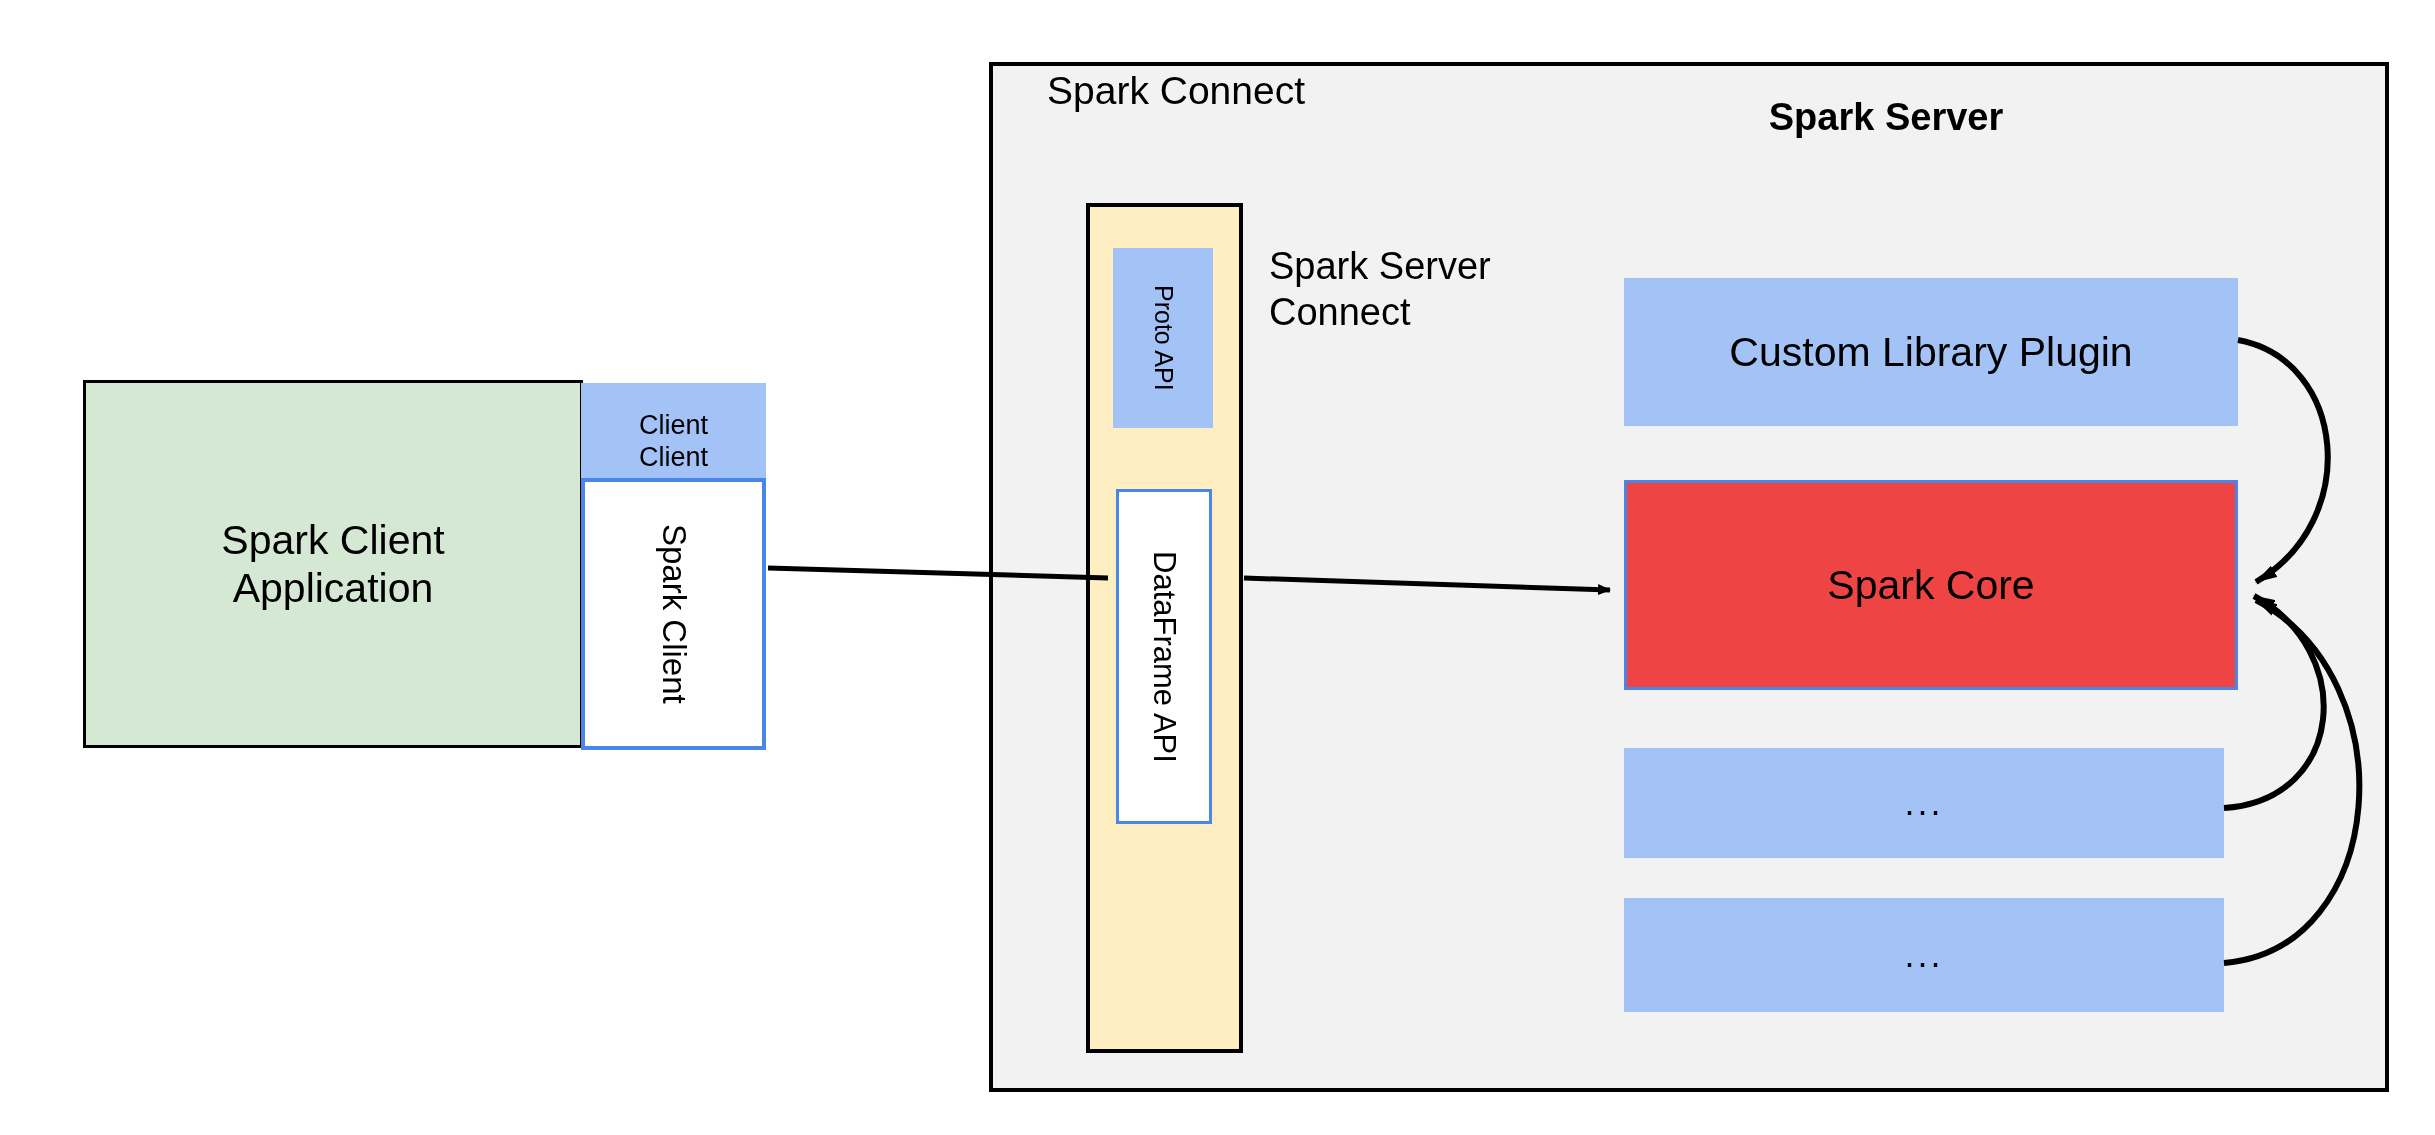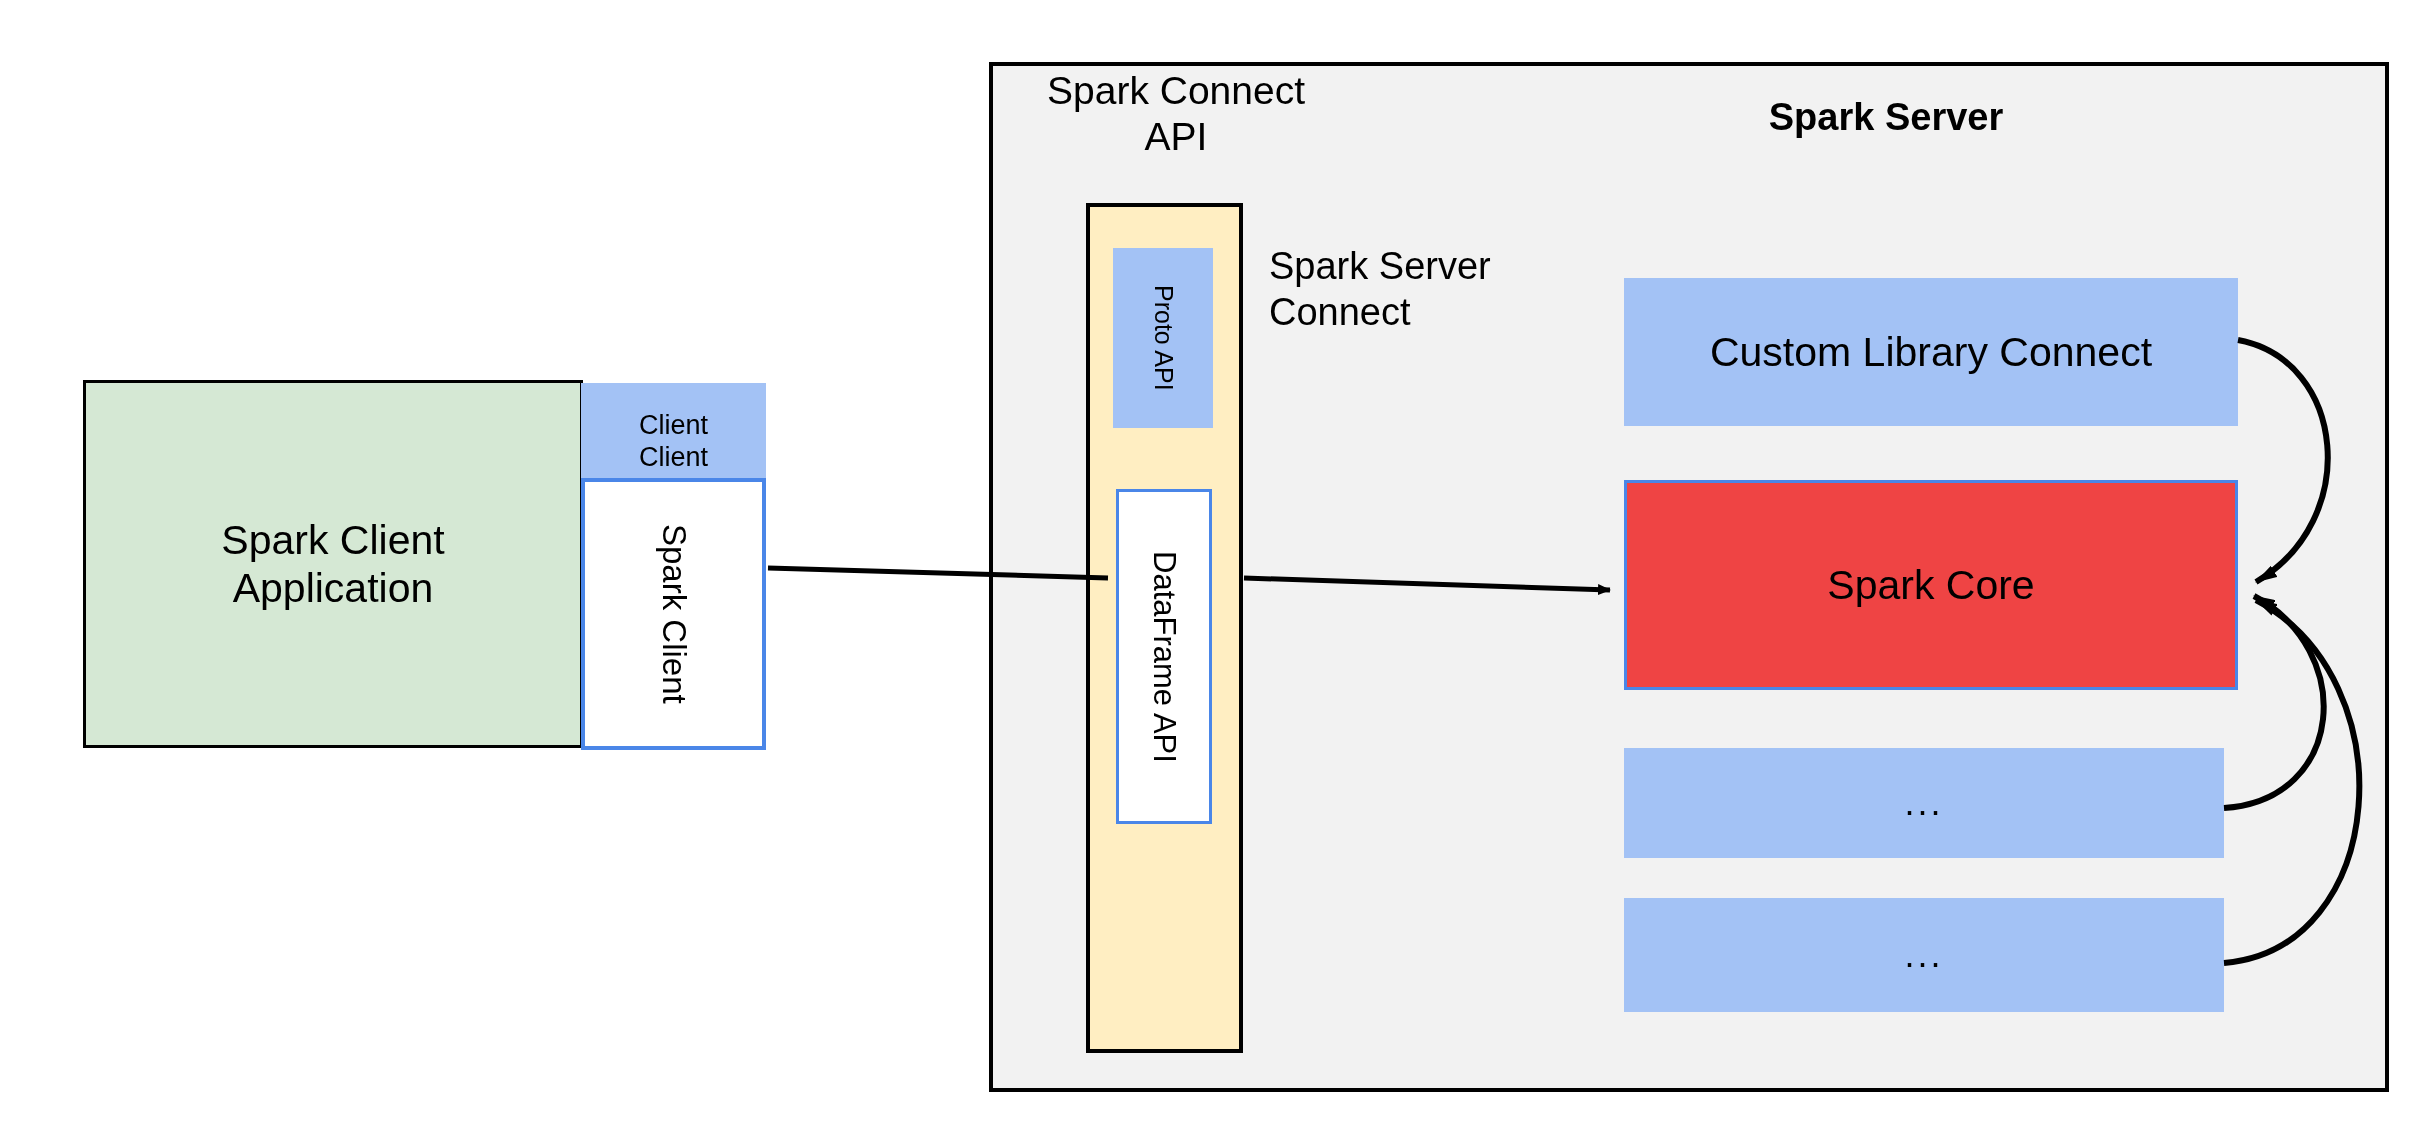--- a/index.html
+++ b/index.html
@@ -138,40 +138,39 @@
 <body>
 
 <div id="canvas">
 
   <div class="box" id="spark-server-container"></div>
 
   <div class="box" id="connect-api-column"></div>
 
   <div class="box" id="spark-connect-api-label">
     <div>Spark Connect</div>
-    <div>API</div>
   </div>
 
   <div class="box" id="spark-server-title">Spark Server</div>
 
   <div class="box" id="spark-server-library-label">
     <div>Spark Server</div>
     <div>Connect</div>
   </div>
 
   <div class="box" id="proto-api-box">
     <span class="vertical-text">Proto API</span>
   </div>
 
   <div class="box" id="dataframe-api-box">
     <span class="vertical-text">DataFrame API</span>
   </div>
 
   <div class="box" id="custom-library-plugin-box">
-    <span>Custom Library Connect</span>
+    <span>Custom Library Plugin</span>
   </div>
 
   <div class="box" id="spark-core-box">
     <span>Spark Core</span>
   </div>
 
   <div class="box" id="ellipsis-box-1">
     <span>...</span>
   </div>
 

